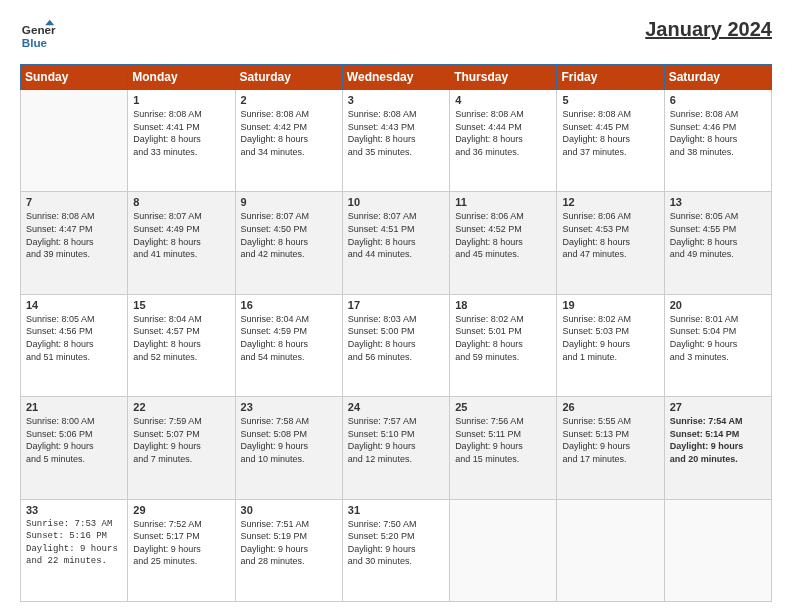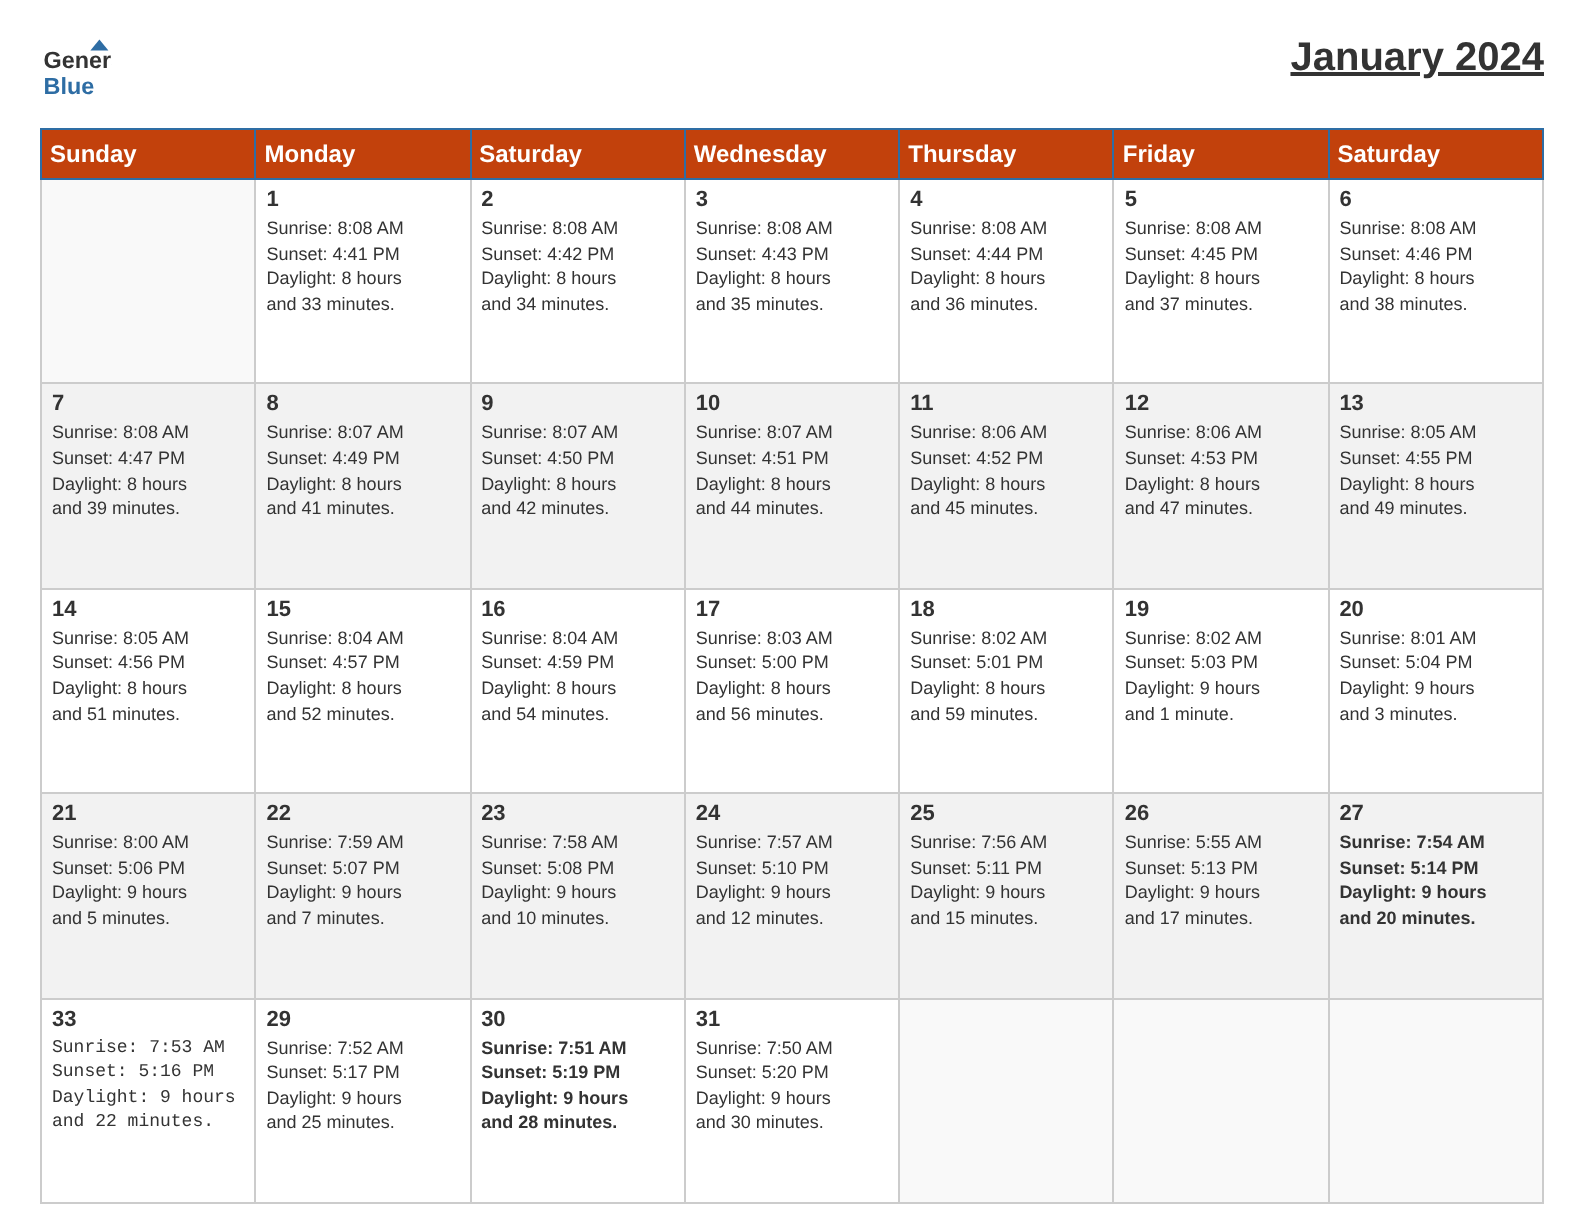--- a/index.html
+++ b/index.html
@@ -326,21 +326,21 @@
           </td>
           <td>
             <span class="day-num">29</span>
             <div class="day-info" style="white-space: pre-line;">Sunrise: 7:52 AM
 Sunset: 5:17 PM
 Daylight: 9 hours
 and 25 minutes.</div>
           </td>
           <td>
             <span class="day-num">30</span>
-            <div class="day-info" style="white-space: pre-line; font-weight: bold;">Sunrise: 7:51 AM
+            <div class="day-info" style="white-space: pre-line;">Sunrise: 7:51 AM
 Sunset: 5:19 PM
 Daylight: 9 hours
 and 28 minutes.</div>
           </td>
           <td>
             <span class="day-num">31</span>
             <div class="day-info" style="white-space: pre-line;">Sunrise: 7:50 AM
 Sunset: 5:20 PM
 Daylight: 9 hours
 and 30 minutes.</div>

